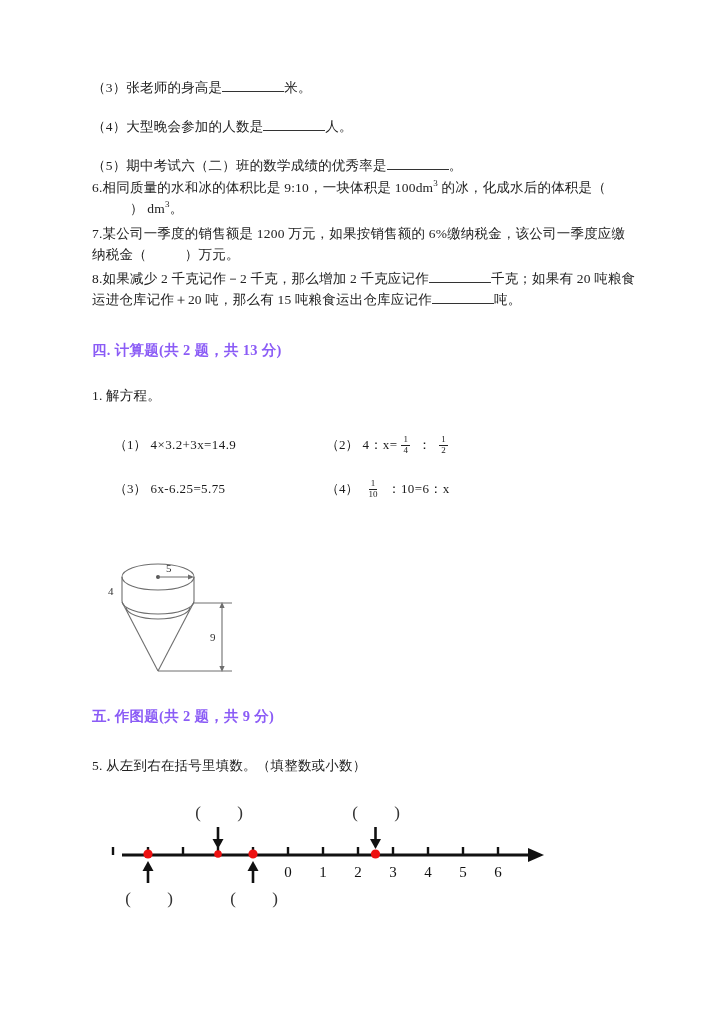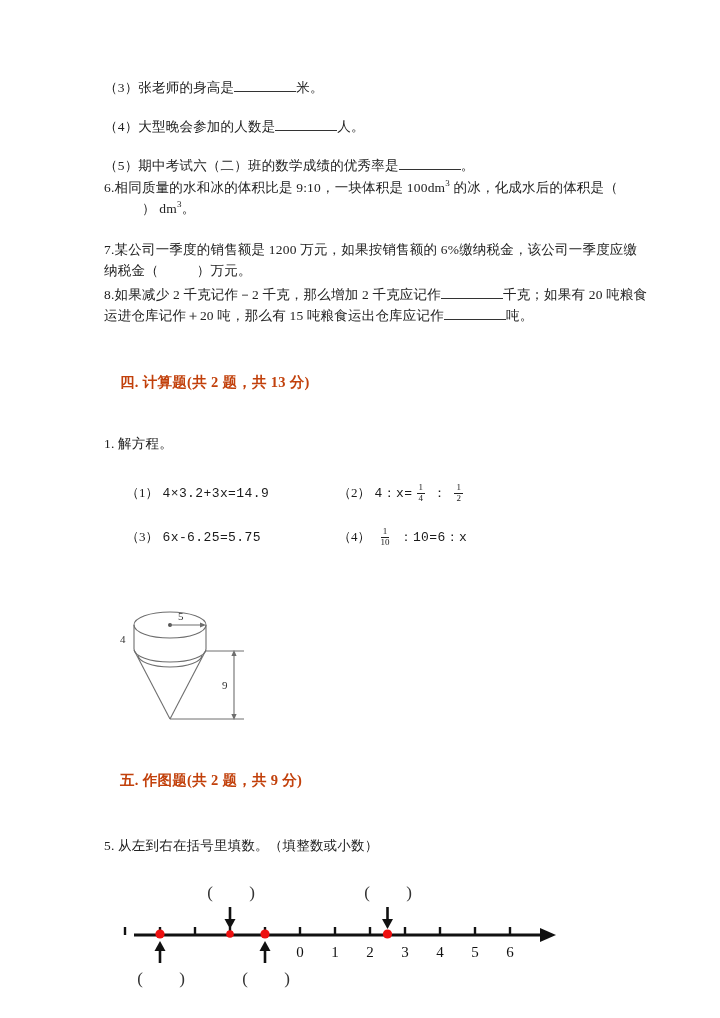--- a/index.html
+++ b/index.html
@@ -15,21 +15,21 @@
     color: #1a1a1a;
     overflow: hidden;
   }
   .page {
     position: absolute;
     inset: 0;
     background: #ffffff;
   }
   .content {
     position: absolute;
-    left: 104px;
+    left: 92px;
     top: 0;
     width: 546px;
   }
 
   
   .qline {
     font-size: 13.5px;
     line-height: 1.55;
     letter-spacing: 0.2px;
     color: #222;
@@ -47,40 +47,40 @@
   .paren-gap {
     display: inline-block;
     width: 38px;
   }
   .sup { font-size: 9px; vertical-align: super; }
 
   .section-head {
     font-size: 14.5px;
     font-weight: bold;
     letter-spacing: 0.3px;
-    color: #c2410c;
-    margin: 16px;
+    color: #8b5cf6;
+    margin: 0;
   }
 
   
   .eq-grid {
     display: grid;
     grid-template-columns: 212px auto;
     row-gap: 24px;
     font-size: 13px;
     margin-left: 22px;
   }
   .eq {
     display: flex;
     align-items: center;
     white-space: nowrap;
   }
   .eq .lbl { margin-right: 4px; }
   .eq .math {
-    font-family: Liberation Mono, monospace;
+    font-family: Liberation Serif, serif;
     letter-spacing: 0.4px;
   }
   .frac {
     display: inline-flex;
     flex-direction: column;
     align-items: center;
     vertical-align: middle;
     margin: 0 4px;
     font-size: 9px;
     line-height: 1.05;
@@ -111,21 +111,21 @@
     </div>
 
     <div class="qline spaced-item">
       <span>（4）大型晚会参加的人数是</span><span class="blank blank-lg"></span><span>人。</span>
     </div>
 
     <div class="qline" style="">
       <span>（5）期中考试六（二）班的数学成绩的优秀率是</span><span class="blank blank-lg"></span><span>。</span>
     </div>
 
-    <div class="qline" style="margin-bottom:20px">
+    <div class="qline" style="margin-bottom:4px">
       <span>6.</span><span>相同质量的水和冰的体积比是 9:10，一块体积是 100dm</span><span class="sup">3</span><span> 的冰，化成水后的体积是（</span><span class="paren-gap"></span><span>） dm</span><span class="sup">3</span><span>。</span>
     </div>
 
     <div class="qline" style="margin-bottom:4px">
       <span>7.</span><span>某公司一季度的销售额是 1200 万元，如果按销售额的 6%缴纳税金，该公司一季度应缴纳税金（</span><span class="paren-gap"></span><span>）万元。</span>
     </div>
 
     <div class="qline">
       <span>8.</span><span>如果减少 2 千克记作－2 千克，那么增加 2 千克应记作</span><span class="blank blank-lg"></span><span>千克；如果有 20 吨粮食运进仓库记作＋20 吨，那么有 15 吨粮食运出仓库应记作</span><span class="blank blank-lg"></span><span>吨。</span>
     </div>

